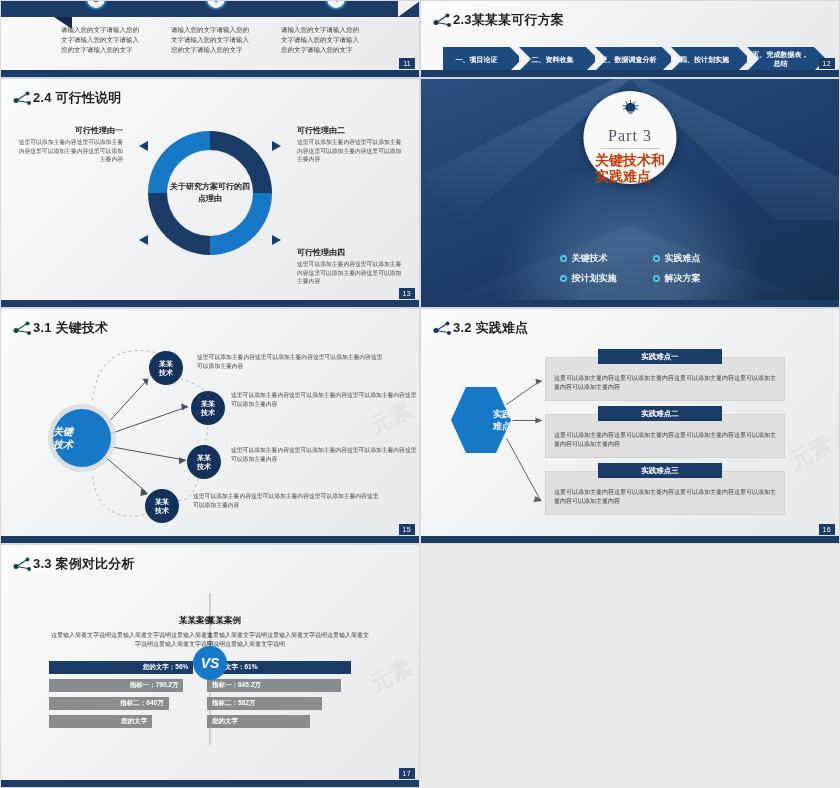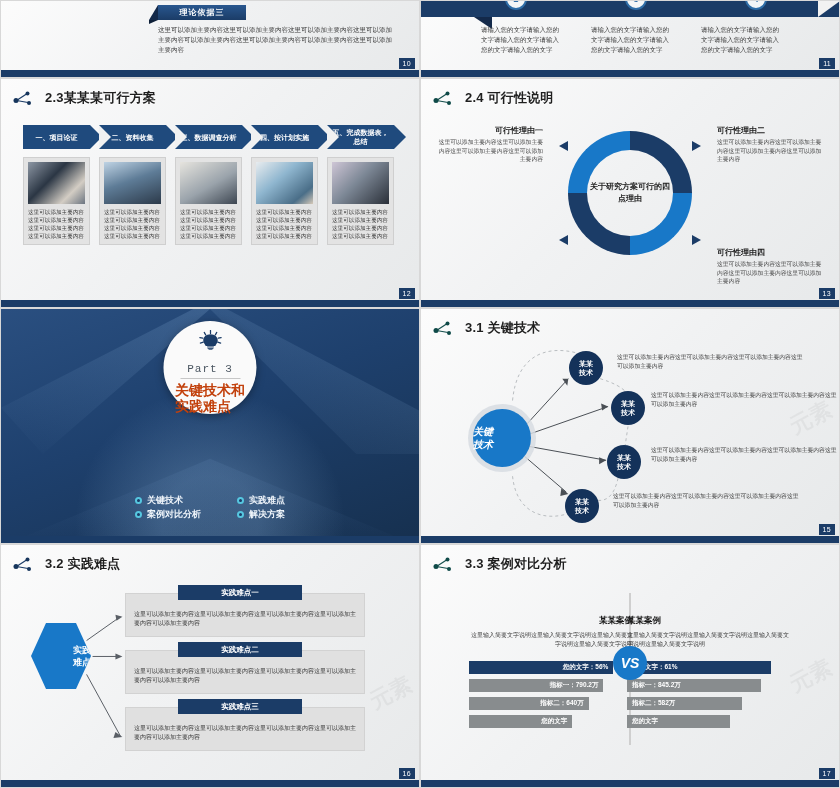--- a/index.html
+++ b/index.html
@@ -10,21 +10,21 @@
          grid-template-rows:78px 230px 236px 244px; }
   .slide{ position:relative; overflow:hidden; background:#f2f2f2;
           border:1px solid #d8d8d8; }
   .slide .inner{ position:absolute; inset:0; }
   
   .lightbg{ background:linear-gradient(135deg,#fcfcfc 0%,#f1f2f3 45%,#e7e9ea 100%); }
   .botbar{ position:absolute; left:0; right:0; bottom:0; height:7px; background:#1b3c67; }
   .pagenum{ position:absolute; right:4px; bottom:8px; background:#1b3c67; color:#fff;
             font-size:7px; padding:1px 4px; line-height:9px; letter-spacing:.3px; z-index:6;}
   
-  .shead{ position:absolute; left:12px; top:10px; display:flex; align-items:center; gap:12px; }
+  .shead{ position:absolute; left:12px; top:10px; display:flex; align-items:center; gap:0; }
   .nodeicon{ width:20px; height:16px; flex:0 0 20px; }
   .stitle{ font-size:13px; font-weight:bold; color:#1f1f1f; letter-spacing:.2px;
            text-shadow:0 1px 0 rgba(255,255,255,.8); }
 
   
   .s10{ padding:0; }
   .ribbon{ position:absolute; left:157px; top:4px; width:88px; height:15px;
            background:linear-gradient(180deg,#29578f,#1b3c67); color:#fff;
            font-size:8px; font-weight:bold; display:flex; align-items:center;
            justify-content:center; letter-spacing:1px; }
@@ -108,28 +108,28 @@
   .bookR{ right:0; clip-path:polygon(0 40%,96% 100%,0 100%); }
   .tentL,.tentR{ position:absolute; top:0; height:62%; width:50%;
      background:linear-gradient(200deg,rgba(150,190,230,.20),rgba(30,60,100,0)); }
   .tentL{ left:0; clip-path:polygon(92% 0,100% 0,20% 100%,0 68%); }
   .tentR{ right:0; clip-path:polygon(0 0,8% 0,100% 70%,100% 100%,70% 100%); }
   .badge{ position:absolute; left:50%; top:12px; transform:translateX(-50%);
      width:93px; height:93px; border-radius:50%; background:#fafafa;
      box-shadow:0 2px 8px rgba(0,0,0,.35); display:flex; flex-direction:column;
      align-items:center; justify-content:flex-start; padding-top:9px; }
   .bulb{ width:42px; height:28px; }
-  .part{ font-size:11px; color:#4a5560; letter-spacing:1px; margin-top:13px;
-         font-family:Liberation Mono, monospace; }
+  .part{ font-size:16px; color:#4a5560; letter-spacing:1px; margin-top:13px;
+         font-family:Liberation Serif, serif; }
   .bsep{ width:60px; height:1px; background:#c7c7c7; margin:3px 0 3px; }
   .covertitle{ font-size:14px; font-weight:bold; color:#c2410c; line-height:16px;
          text-align:left; }
   .bullets{ position:absolute; left:0; right:0; bottom:22px; display:flex;
          justify-content:center; gap:36px; }
-  .bcol{ display:flex; flex-direction:column; gap:1px; }
+  .bcol{ display:flex; flex-direction:column; gap:7px; }
   .bitem{ display:flex; align-items:center; gap:5px; color:#eef4fa; font-size:9px;
           font-weight:bold; }
   .bdot{ width:7px; height:7px; border-radius:50%; border:2px solid #56c7e0;
          background:#1b3c67; flex:0 0 7px; }
 
   
   .kt{ position:absolute; inset:0; }
   .hub{ position:absolute; left:52px; top:100px; width:58px; height:58px;
         border-radius:50%; background:#1878c8; color:#fff; display:flex;
         align-items:center; justify-content:flex-start; text-align:center;
@@ -175,28 +175,20 @@
   .vsL .vsh,.vsL .vsb{ text-align:right; } .vsL .bar{ justify-content:flex-end; }
   .vsR .bar{ justify-content:flex-start; }
   .wmk{ position:absolute; right:6px; top:40%; font-size:22px; color:rgba(0,0,0,.045);
         transform:rotate(-28deg); pointer-events:none; font-weight:bold; }
 </style>
 </head>
 <body>
 
 <div class="grid">
 
-  <div class="slide lightbg">
-    <div class="inner s10">
-      <div class="ribbon">理论依据三</div>
-      <div class="s10body">这里可以添加主要内容这里可以添加主要内容这里可以添加主要内容这里可以添加主要内容可以添加主要内容这里可以添加主要内容可以添加主要内容这里可以添加主要内容</div>
-    </div>
-    <div class="pagenum">10</div>
-    <div class="botbar"></div>
-  </div>
 
   <div class="slide lightbg">
     <div class="inner">
       <div class="s11chev"></div>
       <div class="s11tail"></div>
       <div class="s11circ" style="left:84px">2</div>
       <div class="s11circ" style="left:204px">3</div>
       <div class="s11circ" style="left:324px">4</div>
       <div class="s11cols">
         <div class="s11col">请输入您的文字请输入您的文字请输入您的文字请输入您的文字请输入您的文字</div>
@@ -337,21 +329,21 @@
       </div>
 
       <div class="bullets">
         <div class="bcol">
           <div class="bitem">
             <span class="bdot"></span>
             <span>关键技术</span>
           </div>
           <div class="bitem">
             <span class="bdot"></span>
-            <span>案例对比分析</span>
+            <span>按计划实施</span>
           </div>
         </div>
         <div class="bcol">
           <div class="bitem">
             <span class="bdot"></span>
             <span>实践难点</span>
           </div>
           <div class="bitem">
             <span class="bdot"></span>
             <span>解决方案</span>

